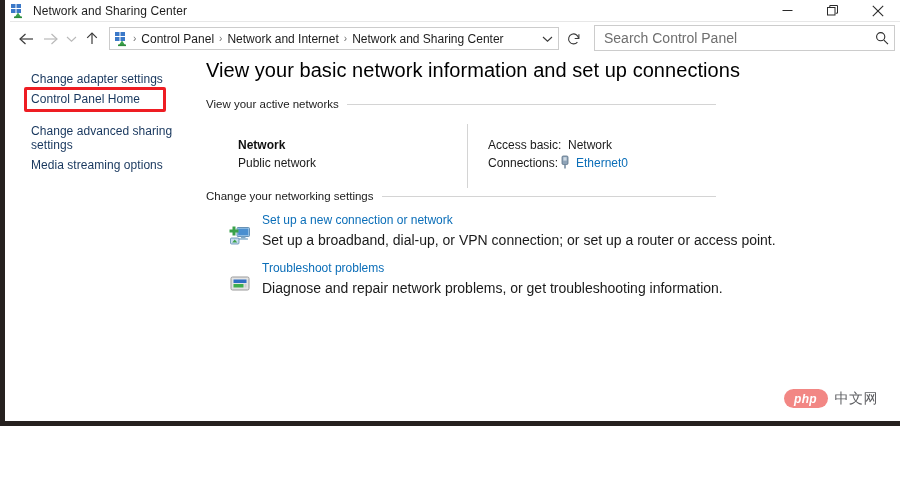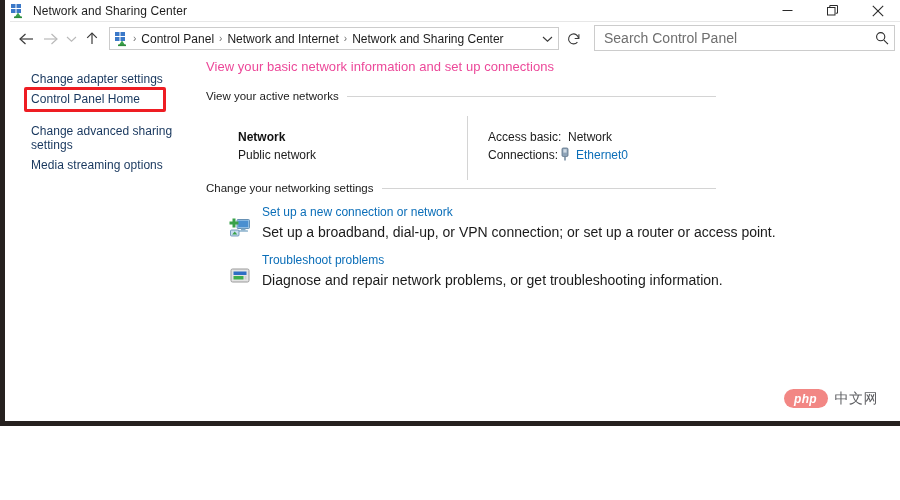--- a/index.html
+++ b/index.html
@@ -230,22 +230,22 @@
 
   .main {
     position: absolute;
     left: 186px;
     top: 0;
     right: 0;
     bottom: 0;
     padding-top: 4px;
   }
   .page-title {
-    font-size: 13px;
-    color: #ec4899;
+    font-size: 20px;
+    color: #000000;
     margin: 0 0 16px 10px;
     font-weight: normal;
     letter-spacing: 0.05px;
   }
 
   .group {
     margin-left: 10px;
     display: flex;
     align-items: center;
     width: 510px;

